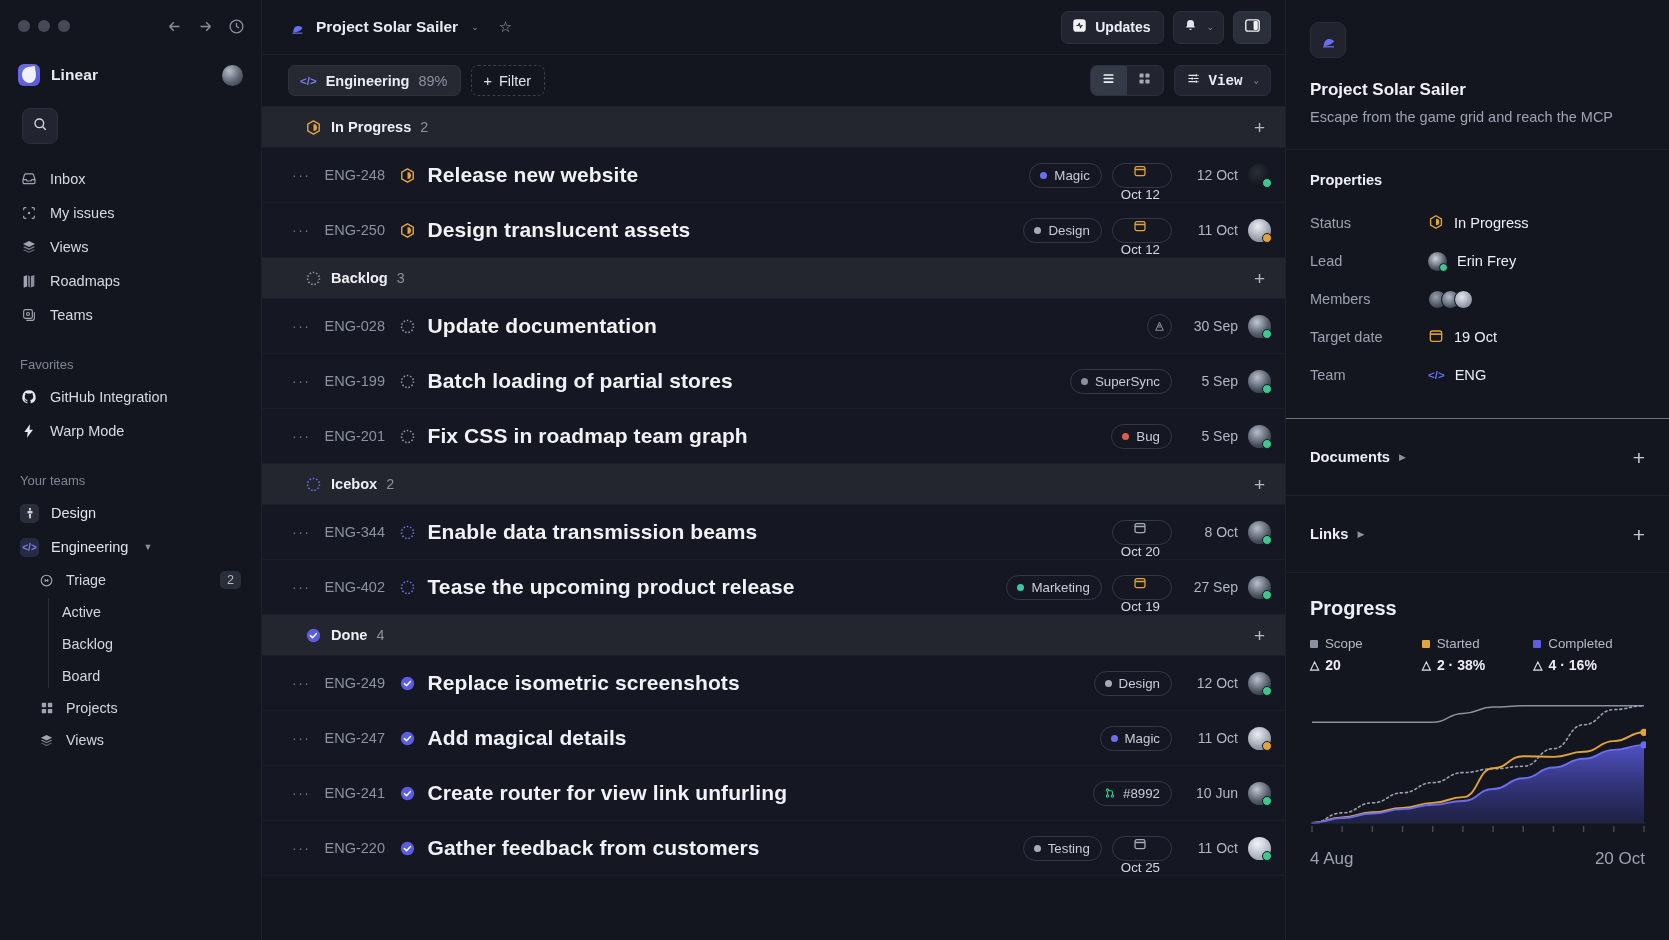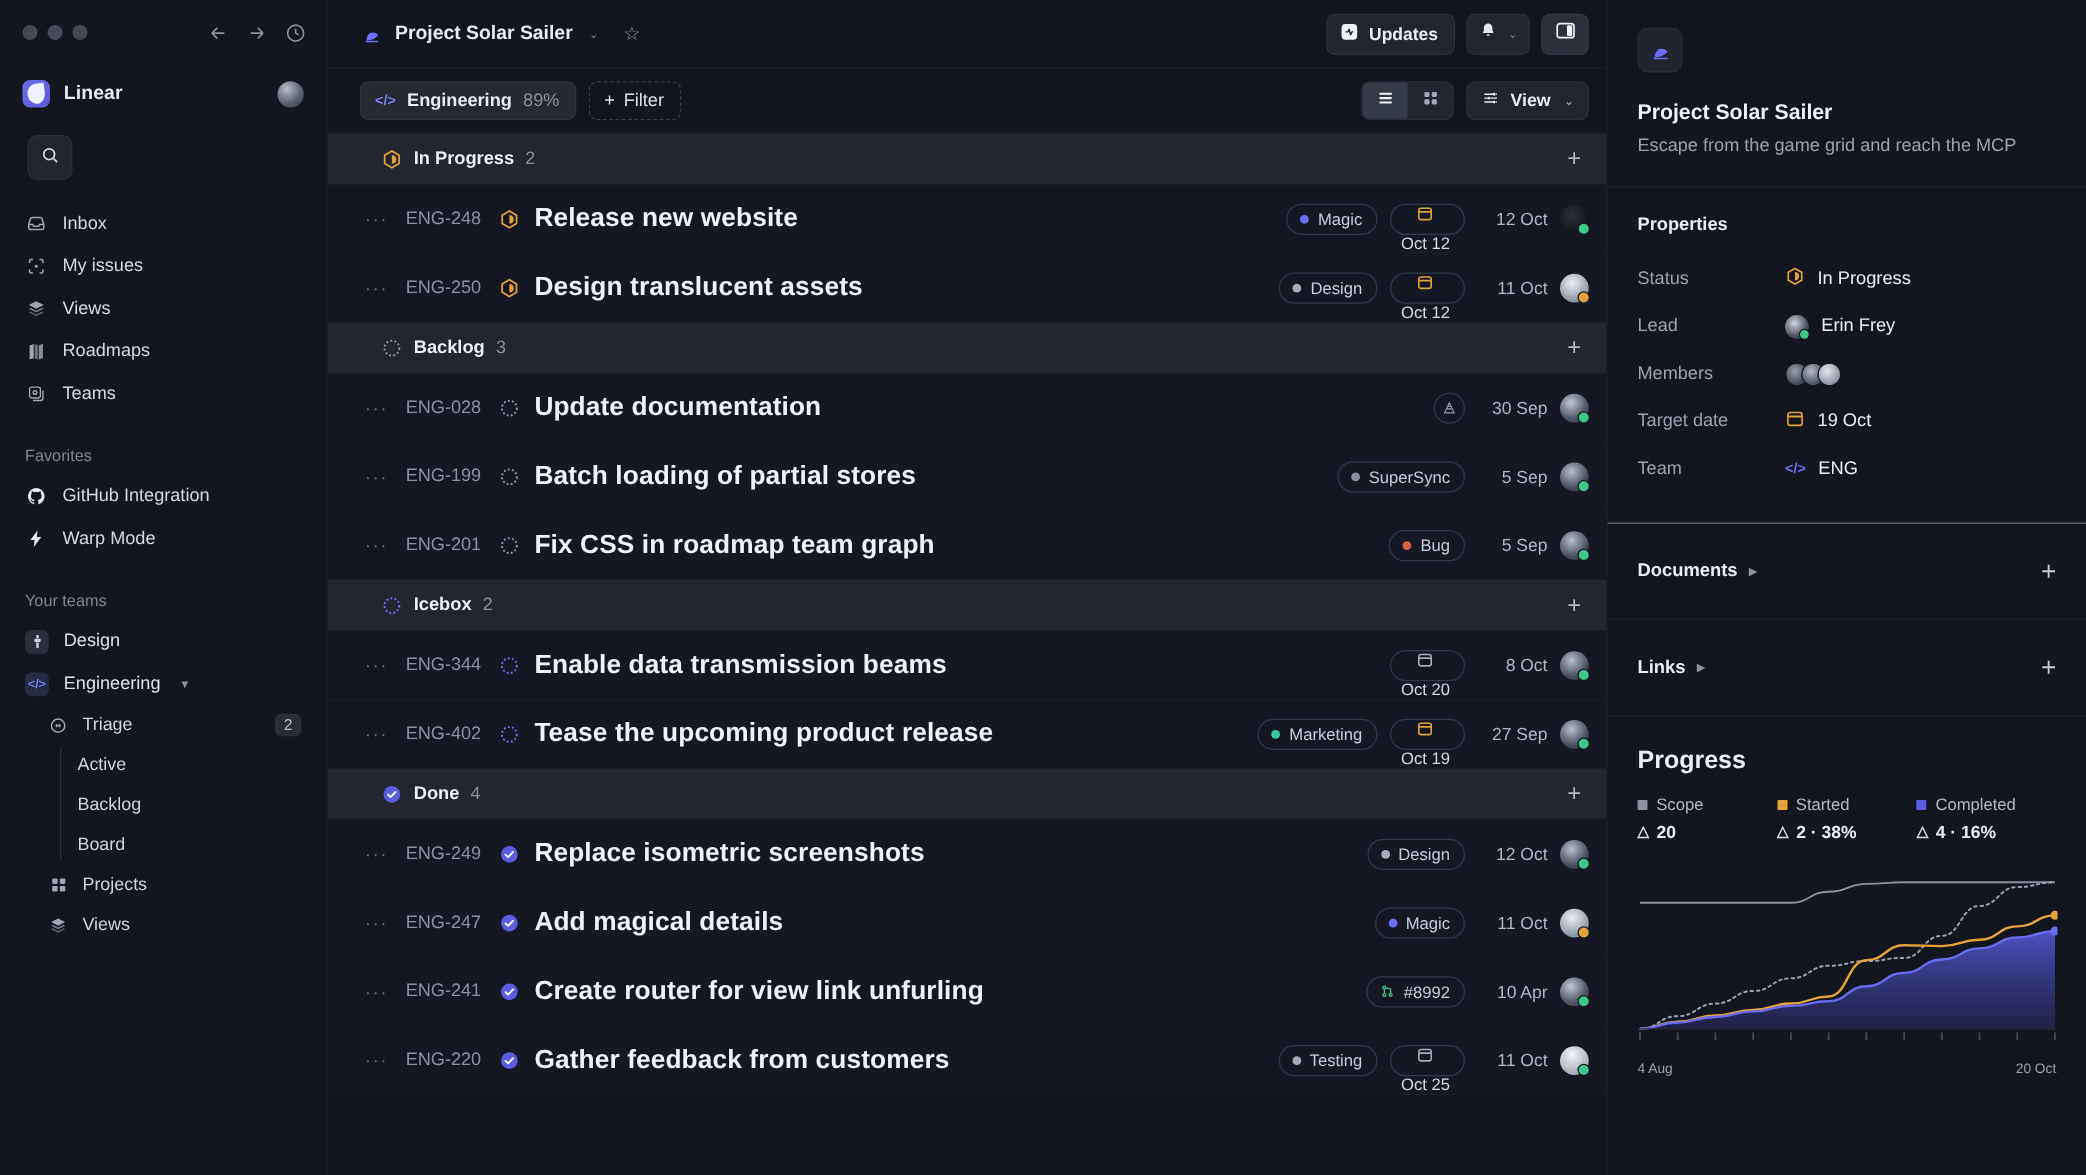--- a/index.html
+++ b/index.html
@@ -142,21 +142,21 @@
     display: flex; align-items: center; gap: 9px; padding: 0 13px 0 11px; cursor: pointer;
   }
   .chip-eng .code { color: #7b7ef0; font-size: 11.5px; font-weight: 700; }
   .chip-eng .nm { color: #e9ebf1; font-size: 14.5px; font-weight: 600; }
   .chip-eng .pc { color: #8c919f; font-size: 14.5px; font-weight: 500; }
   .chip-filter {
     height: 31px; border-radius: 7px; border: 1px dashed #3a3f4c;
     display: flex; align-items: center; gap: 7px; padding: 0 13px 0 11px;
     color: #dfe2ea; font-size: 14.5px; font-weight: 500; cursor: pointer;
   }
-  .tb-right { margin-left: auto; display: flex; align-items: center; gap: 10px; }
+  .tb-right { margin-left: auto; display: flex; align-items: center; gap: 10px; font-family: Liberation Mono, monospace; }
   .seg {
     height: 31px; border-radius: 7px; background: #22252f; border: 1px solid #2c303c;
     display: flex; overflow: hidden;
   }
   .seg div {
     width: 36px; display: flex; align-items: center; justify-content: center;
     cursor: pointer; color: #a4a9b6;
   }
   .seg div.on { background: #353a47; color: #f0f2f6; }
   .btn-view {
@@ -250,21 +250,21 @@
   .legend { display: flex; gap: 0; }
   .leg { width: 118px; }
   .leg-top { display: flex; align-items: center; gap: 7px; margin-bottom: 6px; }
   .leg-sq { width: 8px; height: 8px; border-radius: 1px; }
   .leg-lbl { font-size: 13.3px; color: #b4b9c5; }
   .leg-val { display: flex; align-items: center; gap: 6px; font-size: 14px; color: #eceef4; font-weight: 600; }
   .leg-tri { color: #d7dbe4; font-size: 12px; }
   .chart-wrap { margin-top: 18px; position: relative; height: 150px; }
   .chart-wrap svg { display: block; }
   .axis-lbls { display: flex; justify-content: space-between; margin-top: 8px; }
-  .axis-lbls span { font-size: 11px; color: #9da2b0; }
+  .axis-lbls span { font-size: 17px; color: #9da2b0; }
 </style>
 </head>
 <body>
 
 <div class="app">
 
   <aside class="sidebar">
     <div class="win-bar">
       <span class="dot"></span>
       <span class="dot"></span>
@@ -774,21 +774,21 @@
           <span class="row-right">
             <span class="tag">
               <svg width="12" height="12" viewBox="0 0 24 24" fill="none" stroke="#3ec78a" stroke-width="2.1">
                 <circle cx="7" cy="6" r="2.3"></circle>
                 <circle cx="7" cy="18" r="2.3"></circle>
                 <circle cx="17" cy="18" r="2.3"></circle>
                 <path d="M7 8.3v7.4M17 15.7V10a2.5 2.5 0 00-2.5-2.5H9.3"></path>
               </svg>
               <span>#8992</span>
             </span>
-            <span class="rdate">10 Apr</span>
+            <span class="rdate">10 Jun</span>
             <span class="rav on" style="background:radial-gradient(circle at 38% 32%,#c2c8d3,#555d6b 55%,#2b3039)"></span>
           </span>
         </div>
         <div class="row">
           <span class="dots">···</span>
           <span class="iid">ENG-220</span>
           <span class="row-ico">
             <svg width="17" height="17" viewBox="0 0 24 24">
               <circle cx="12" cy="12" r="9.4" fill="#5b5ce0"></circle>
               <path d="M7.6 12.2l3 3 5.6-6" fill="none" stroke="#fff" stroke-width="2.1" stroke-linecap="round" stroke-linejoin="round"></path>

